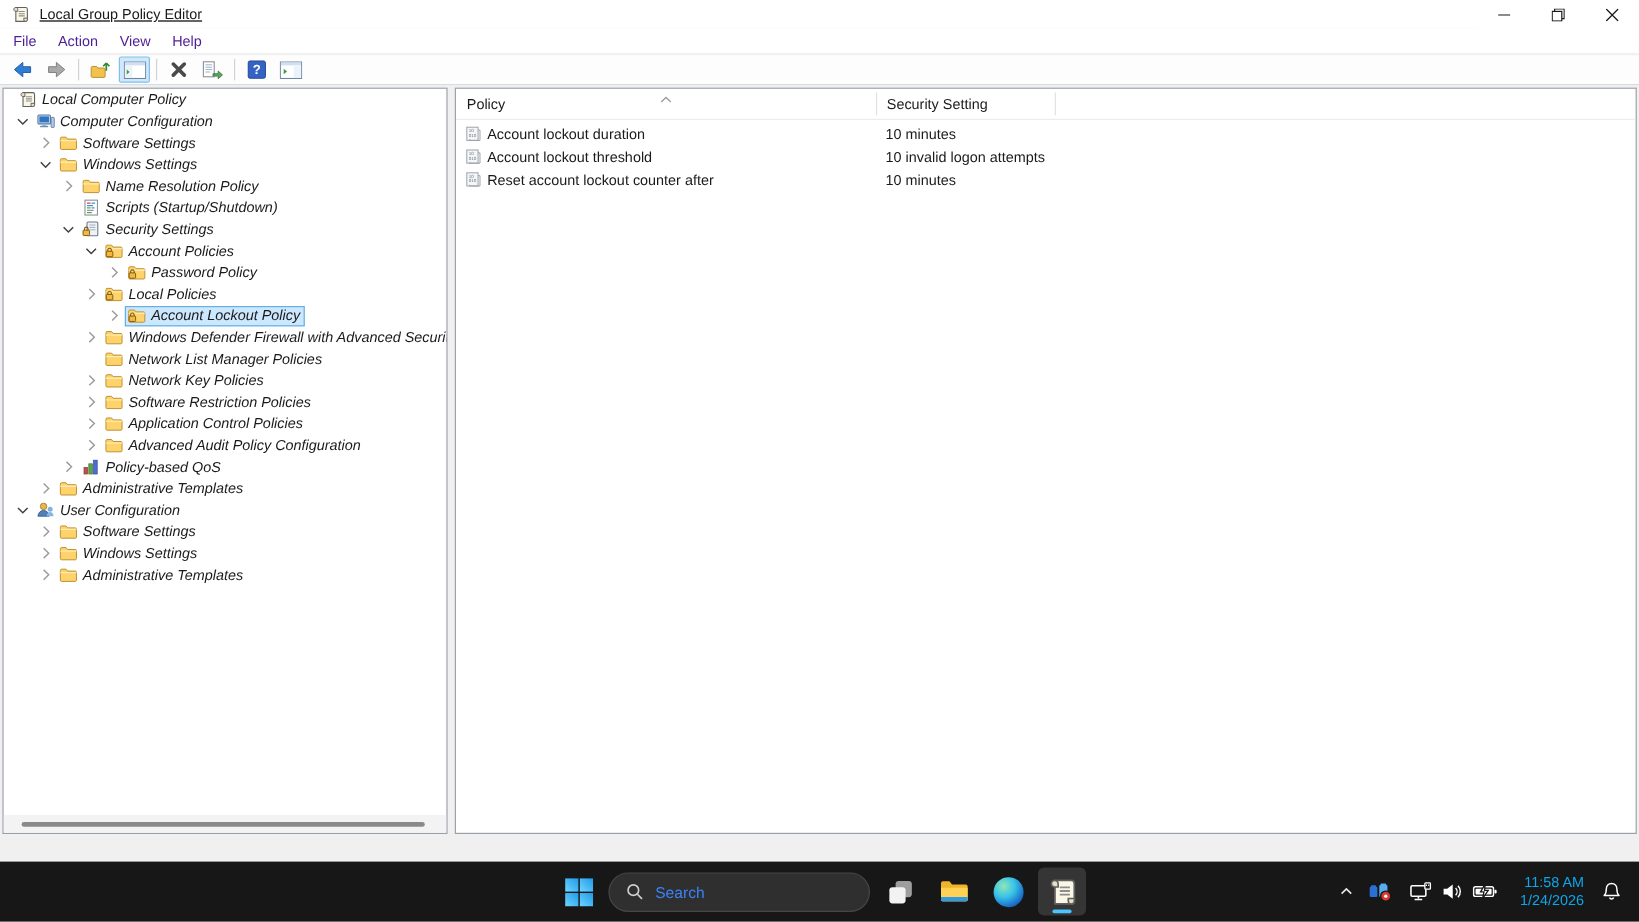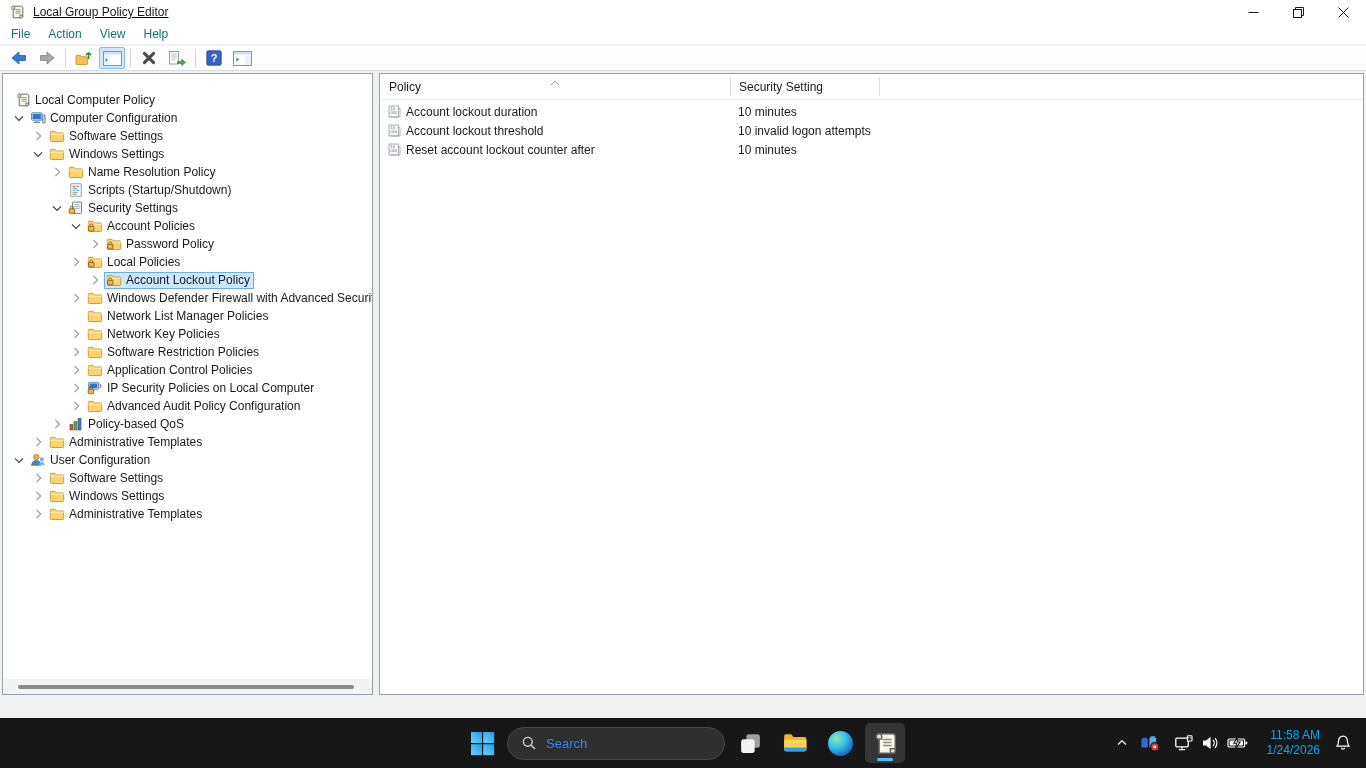--- a/index.html
+++ b/index.html
@@ -10,33 +10,33 @@
   .window { position:absolute; left:0; top:0; width:1366px; height:718px; background:#f0f0f0; }
   .titlebar { position:absolute; left:0; top:0; right:0; height:24px; background:#ffffff;
               display:flex; align-items:center; padding-left:9px;text-decoration:underline; }
   .titlebar .app-icon { width:16px; height:16px; margin-right:8px; display:flex; }
   .titlebar .title { font-size:12px; color:#1a1a1a; }
   .win-controls { position:absolute; right:0; top:0; height:24px; display:flex; }
   .win-btn { width:45px; height:24px; display:flex; align-items:center; justify-content:center; background:#ffffff; }
 
   .menubar { position:absolute; left:0; top:24px; right:0; height:21px; background:#ffffff;
              display:flex; align-items:center; padding-left:2px; border-bottom:1px solid #f2f2f2; }
-  .menu-item { font-size:12px; color:#0f766e; padding:2px 9px; }
+  .menu-item { font-size:12px; color:#4c1d95; padding:2px 9px; }
 
   .toolbar { position:absolute; left:0; top:46px; right:0; height:25px; background:#fdfdfd;
              display:flex; align-items:center; padding-left:5px; border-bottom:1px solid #d9dde1; }
   .tb-btn { width:26px; height:22px; display:flex; align-items:center; justify-content:center;
             border:1px solid transparent; border-radius:2px; margin:0 1px; }
   .tb-btn.active { background:#cfe8fb; border-color:#84bfe8; }
   .tb-sep { width:1px; height:18px; background:#d0d4d8; margin:0 4px; }
 
   
   .left-pane { position:absolute; left:2px; top:73px; width:371px; height:622px; background:#ffffff;
                border:1px solid #99a0a8; overflow:hidden; }
-  .tree { padding-top:17px; white-space:nowrap; }
+  .tree { padding-top:0; white-space:nowrap;font-style:italic; }
   .tree-row { height:18px; display:flex; align-items:center; font-size:12px; color:#1a1a1a; }
   .tree-exp { width:18px; height:16px; display:flex; align-items:center; justify-content:center; flex:0 0 18px; }
   .row-core { display:flex; align-items:center; gap:4px; padding:0 3px 0 1px; height:17px;
               border:1px solid transparent; }
   .row-core.selected { background:#cce8ff; border-color:#66b0e3; }
   .tree-ico { width:16px; height:16px; display:flex; flex:0 0 16px; }
 
   .hscroll { position:absolute; left:0; right:0; bottom:0; height:15px; background:#f3f3f3; }
   .hscroll .thumb { position:absolute; left:15px; right:18px; top:6px; height:4px;
                     background:#8a8a8a; border-radius:2px; }
@@ -464,40 +464,20 @@
         </div>
         <div class="tree-row" style="padding-left: 64px;">
           <span class="tree-exp">
             <svg width="16" height="16">
               <path d="M6.4 3.9L10.6 8l-4.2 4.1" fill="none" stroke="#9b9b9b" stroke-width="1.2"></path>
             </svg>
           </span>
           <span class="row-core">
             <span class="tree-ico">
               <svg width="16" height="16" viewBox="0 0 16 16">
-                <rect x="1.5" y="2.3" width="10" height="7" rx="0.8" fill="#cfe0ef" stroke="#4f77a3" stroke-width="0.8"></rect>
-                <rect x="2.7" y="3.5" width="7.6" height="4.6" fill="#3273c4"></rect>
-                <rect x="4.8" y="9.3" width="3.4" height="1.3" fill="#9db3c9"></rect>
-                <path d="M12.6 3.6l1.6 2.3-1.6 2.3" stroke="#c23434" stroke-width="1" fill="none"></path>
-                <rect x="1.2" y="9.2" width="5.4" height="4.5" rx="0.7" fill="#f4b73f" stroke="#7c5b12" stroke-width="0.8"></rect>
-                <path d="M2.4 9.2v-1a1.5 1.5 0 0 1 3 0v1" fill="none" stroke="#7c5b12" stroke-width="0.9"></path>
-              </svg>
-            </span>
-            <span>IP Security Policies on Local Computer</span>
-          </span>
-        </div>
-        <div class="tree-row" style="padding-left: 64px;">
-          <span class="tree-exp">
-            <svg width="16" height="16">
-              <path d="M6.4 3.9L10.6 8l-4.2 4.1" fill="none" stroke="#9b9b9b" stroke-width="1.2"></path>
-            </svg>
-          </span>
-          <span class="row-core">
-            <span class="tree-ico">
-              <svg width="16" height="16" viewBox="0 0 16 16">
                 <path d="M1.3 4.6v8c0 .5.4.9.9.9h11.6c.5 0 .9-.4.9-.9V5.8c0-.5-.4-.9-.9-.9H7.3L6 3.3H2.2c-.5 0-.9.4-.9.9z" fill="#ffd36b" stroke="#b98f2d" stroke-width="0.8"></path>
                 <path d="M1.3 6.2h13.4" stroke="#ffe9ad" stroke-width="1.1"></path>
               </svg>
             </span>
             <span>Advanced Audit Policy Configuration</span>
           </span>
         </div>
         <div class="tree-row" style="padding-left: 45px;">
           <span class="tree-exp">
             <svg width="16" height="16">

